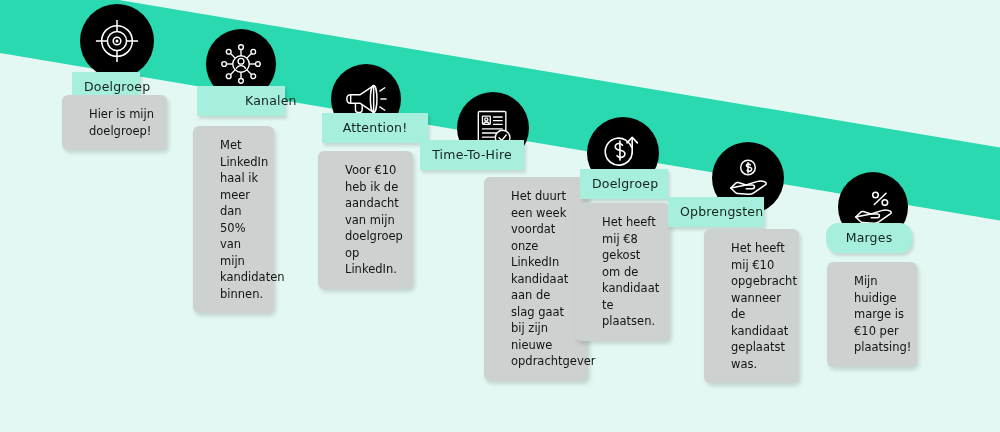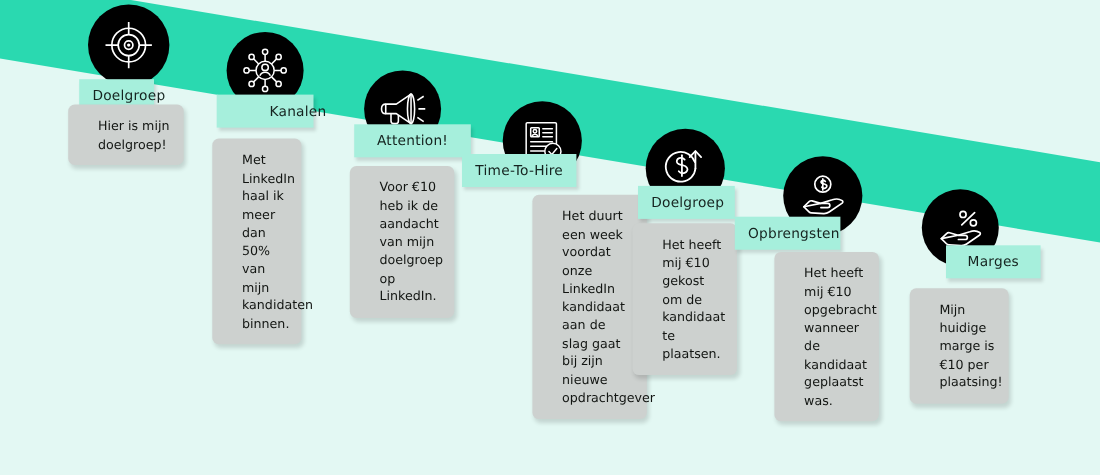--- a/index.html
+++ b/index.html
@@ -171,21 +171,21 @@
         <svg width="46" height="46" viewBox="0 0 48 48" fill="none" stroke="#ffffff" stroke-width="1.7" stroke-linecap="round" stroke-linejoin="round">
           <path d="M33 18 C30.4 11.6 24.2 7.6 17.6 8.6 C9.8 9.8 4.6 16.8 5.6 24.4 C6.6 32 13.4 37.4 21.2 36.6 C28 35.9 33 30.6 33.6 24.2"></path>
           <path d="M33.6 24.2 L33.6 8.2"></path>
           <polyline points="28.2,13.4 33.6,7.6 39,13.4"></polyline>
           <path d="M23.4 15.8 C22.2 14.4 20 13.8 18.2 14.4 C16 15.2 15.2 17.6 16.6 19.2 C17.6 20.4 19.4 20.7 21.2 21.1 C23 21.5 24.8 22.1 25.6 23.4 C26.8 25.2 25.6 27.6 23.4 28.3 C21.4 29 19 28.4 17.8 26.8"></path>
           <line x1="20.8" y1="11.6" x2="20.8" y2="31.4"></line>
         </svg>
       </span>
     </div>
     <div class="badge" style="left:580px; top:169px; width:88px;">Doelgroep</div>
-    <div class="note" style="left:575px; top:203px; width:95px;">Het heeft mij €10 gekost om de kandidaat te plaatsen.</div>
+    <div class="note" style="left:575px; top:203px; width:95px;">Het heeft mij €8 gekost om de kandidaat te plaatsen.</div>
   </div>
 
   <div class="step">
     <div class="node" style="left:712px; top:142px; width:72px; height:72px;">
       <span>
         <svg width="46" height="46" viewBox="0 0 48 48" fill="none" stroke="#ffffff" stroke-width="1.6" stroke-linecap="round" stroke-linejoin="round">
           <circle cx="24" cy="13" r="7.6"></circle>
           <path d="M26.4 10.4c-.7-.9-2-1.2-3-.8-1.1.4-1.4 1.7-.5 2.4.6.5 1.6.6 2.5.8.9.2 1.8.5 2.2 1.2.6 1-.1 2.3-1.3 2.7-1.1.4-2.5.1-3.2-.8"></path>
           <line x1="24" y1="8" x2="24" y2="18.4"></line>
           <path d="M6 34.4 L11 29.6 C11.8 28.8 12.8 28.5 13.8 28.8 L22 31.2 L28.6 31.2 C29.8 31.2 30.7 32.1 30.7 33.2 C30.7 34.3 29.8 35.2 28.6 35.2 L22.2 35.2"></path>
@@ -202,17 +202,17 @@
       <span>
         <svg width="46" height="46" viewBox="0 0 48 48" fill="none" stroke="#ffffff" stroke-width="1.6" stroke-linecap="round" stroke-linejoin="round">
           <circle cx="26.6" cy="11.4" r="2.9"></circle>
           <circle cx="36.4" cy="19.4" r="2.9"></circle>
           <line x1="37.6" y1="9.6" x2="25.4" y2="21.4"></line>
           <path d="M6 34.4 L11 29.6 C11.8 28.8 12.8 28.5 13.8 28.8 L22 31.2 L28.6 31.2 C29.8 31.2 30.7 32.1 30.7 33.2 C30.7 34.3 29.8 35.2 28.6 35.2 L22.2 35.2"></path>
           <path d="M22 31.2 L33 27.8 C36.5 26.6 40 27 42.4 28.6 C43.2 29.2 43.2 30.2 42.4 30.9 L30 39.4 C28.4 40.5 26.6 41 24.7 40.9 L13.2 40.2 C12.3 40.2 11.5 39.8 10.9 39.2 L6 34.4 Z"></path>
         </svg>
       </span>
     </div>
-    <div class="badge" style="left:860px; top:223px; width:86px;">Marges</div>
+    <div class="badge" style="left:826px; top:223px; width:86px;border-radius:12px;">Marges</div>
     <div class="note" style="left:827px; top:262px; width:90px;">Mijn huidige marge is €10 per plaatsing!</div>
   </div>
 
 </div>
 
 </body></html>

